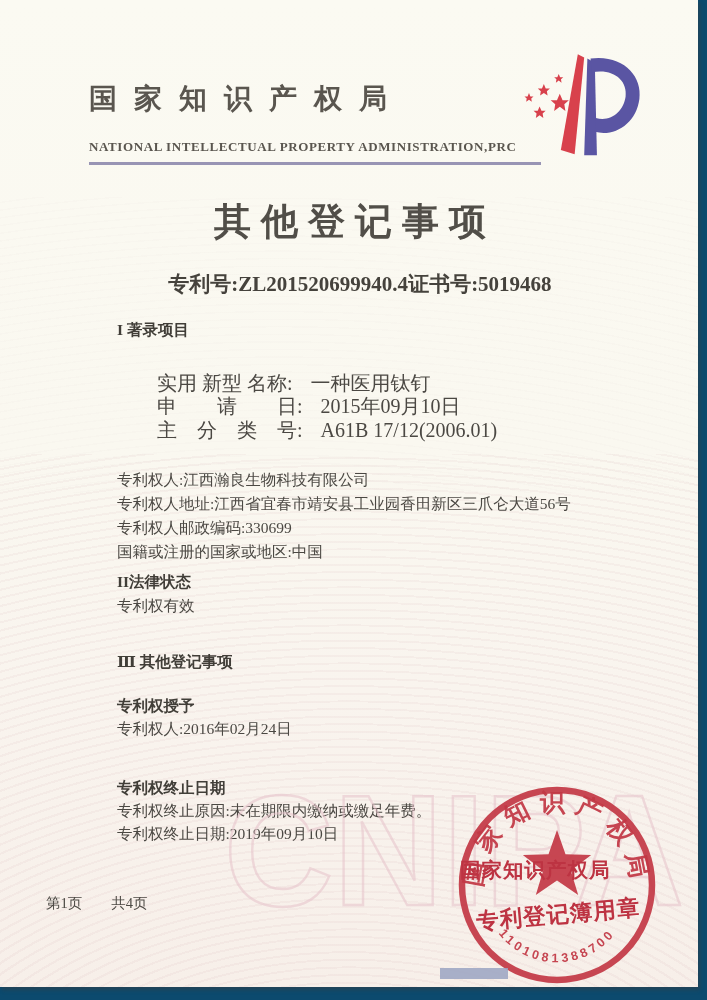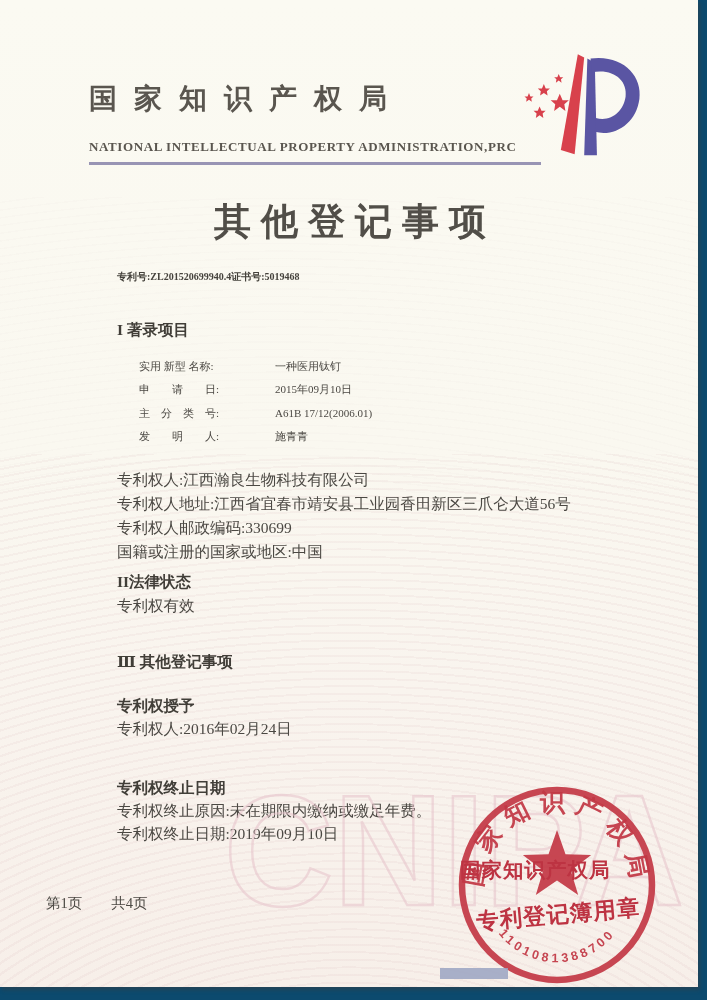--- a/index.html
+++ b/index.html
@@ -31,26 +31,26 @@
     font-size:13px; font-weight:600; letter-spacing:.6px; color:#5a564f; white-space:nowrap;
   }
   .rule { position:absolute; left:89px; top:162px; width:452px; height:3px; background:#8d88ad; opacity:.9; }
   .logo { position:absolute; left:512px; top:48px; width:138px; height:138px; }
   .doc-title {
     position:absolute; left:0; top:197px; width:100%; text-align:center; padding-left:12px;
     font-size:37px; font-weight:700; letter-spacing:10px; color:#514e48;
   }
   .num-row {
     position:absolute; left:117px; top:270px; width:486px;
-    display:flex; justify-content:flex-start;
-    font-size:10px; font-weight:600; color:#45423c;
+    display:flex; justify-content:center;
+    font-size:21px; font-weight:600; color:#45423c;
   }
   .line { position:absolute; left:117px; font-size:15.5px; color:#4b4843; white-space:pre; }
   .bold { font-weight:700; color:#413e38; }
-  .fields { position:absolute; left:117px; top:347px; font-size:11px; color:#4b4843; }
+  .fields { position:absolute; left:117px; top:347px; font-size:20px; color:#4b4843; }
   .frow { height:23.4px; white-space:pre; }
   .flabel { display:inline-block; min-width:118px; white-space:pre; }
   .fval { margin-left:18px; }
   .holder { position:absolute; left:117px; top:468px; font-size:15.5px; color:#4b4843; line-height:24px; }
   .wm { position:absolute; left:213px; top:763px; pointer-events:none; }
   .seal { position:absolute; left:452px; top:780px; width:210px; height:210px; }
   .seal svg { position:absolute; left:0; top:0; }
   .seal-line { position:absolute; white-space:nowrap; color:#bd3342; }
   .seal-l1 { left:8px; top:76px; font-size:20.5px; font-weight:600; letter-spacing:1px; }
   .seal-l2 { left:3px; top:102px; font-size:18px; font-weight:500; letter-spacing:.5px; opacity:.9; }
@@ -100,23 +100,20 @@
     <div class="fields">
       <div class="frow">
         <span class="flabel">实用 新型 名称:</span><span class="fval">一种医用钛钉</span>
       </div>
       <div class="frow">
         <span class="flabel">申　　请　　日:</span><span class="fval">2015年09月10日</span>
       </div>
       <div class="frow">
         <span class="flabel">主　分　类　号:</span><span class="fval">A61B 17/12(2006.01)</span>
       </div>
-      <div class="frow">
-        <span class="flabel">发　　明　　人:</span><span class="fval">施青青</span>
-      </div>
     </div>
     <div class="holder">
       <div>专利权人:江西瀚良生物科技有限公司</div>
       <div>专利权人地址:江西省宜春市靖安县工业园香田新区三爪仑大道56号</div>
       <div>专利权人邮政编码:330699</div>
       <div>国籍或注册的国家或地区:中国</div>
     </div>
 
     <div class="line bold" style="top:572px">II法律状态</div>
     <div class="line" style="top:596px">专利权有效</div>

